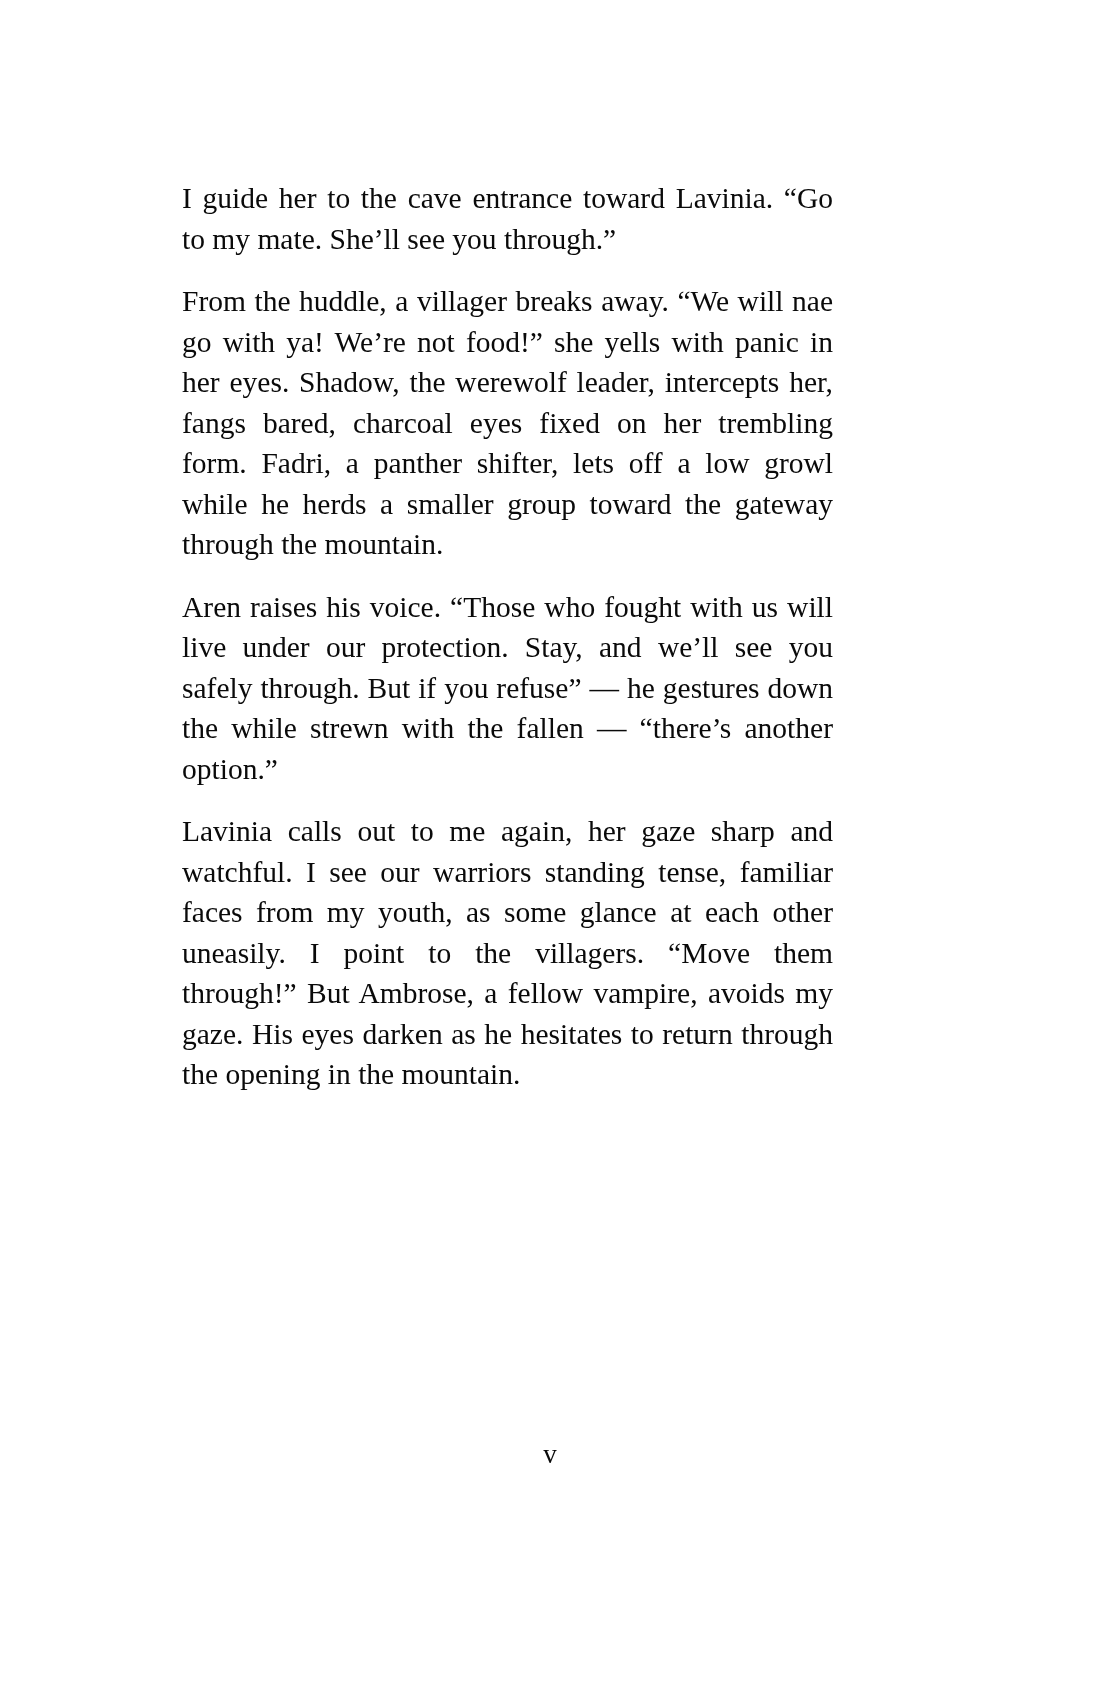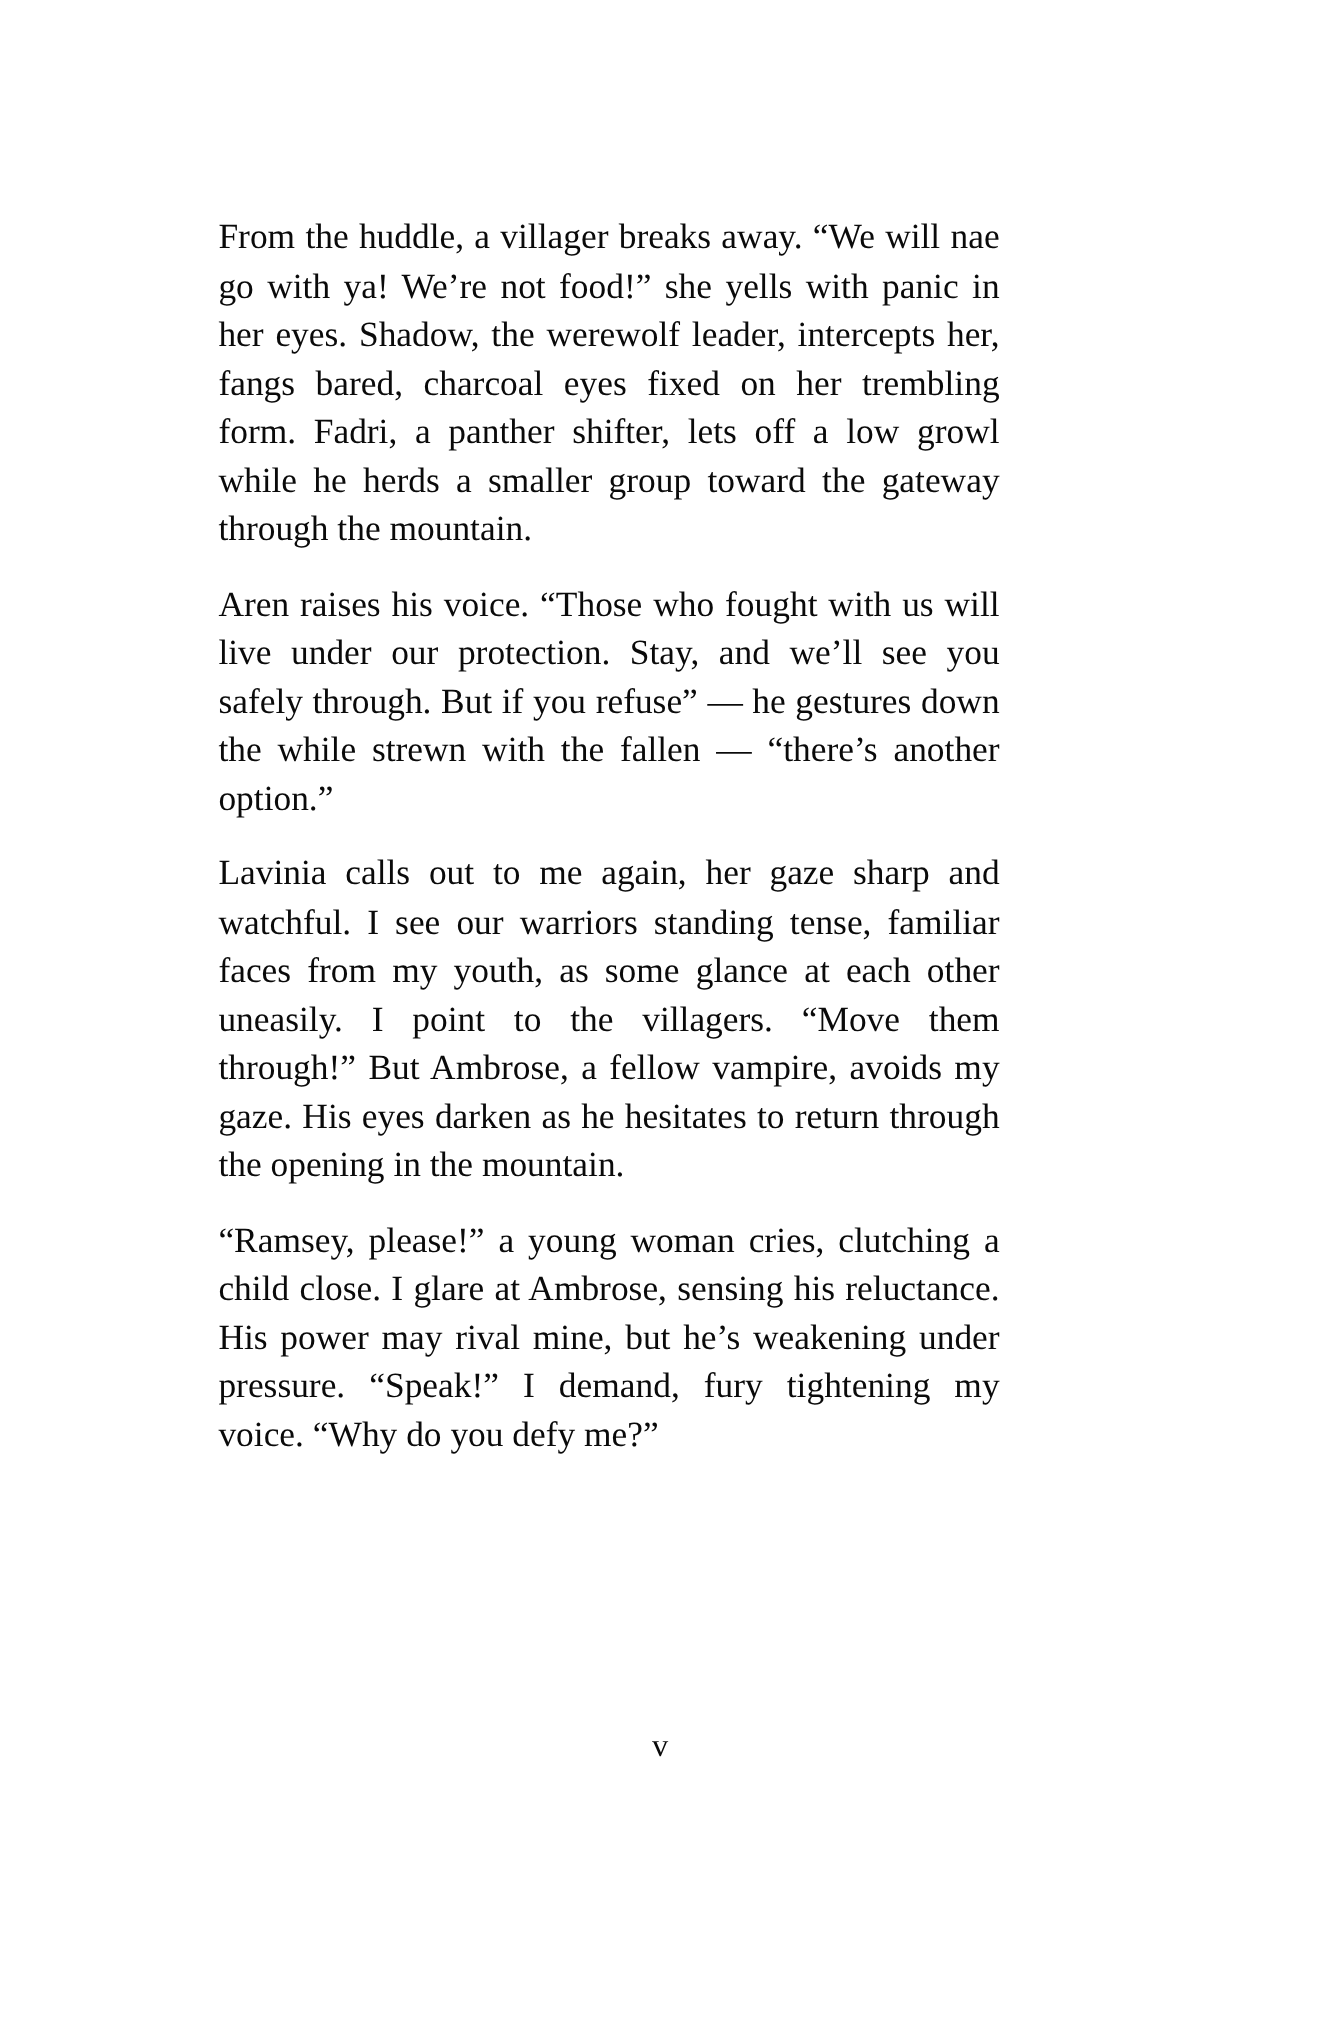--- a/index.html
+++ b/index.html
@@ -52,21 +52,21 @@
     line-height: 32px;
     color: #0a0a0a;
   }
 </style>
 </head>
 <body>
 
 <div class="page">
 
   <div class="text-block">
+    <p class="para">I guide her to the cave entrance toward Lavinia. “Go to my mate. She’ll see you through.”</p>
     <p class="para">From the huddle, a villager breaks away. “We will nae go with ya! We’re not food!” she yells with panic in her eyes. Shadow, the werewolf leader, intercepts her, fangs bared, charcoal eyes fixed on her trembling form. Fadri, a panther shifter, lets off a low growl while he herds a smaller group toward the gateway through the mountain.</p>
     <p class="para">Aren raises his voice. “Those who fought with us will live under our protection. Stay, and we’ll see you safely through. But if you refuse” — he gestures down the while strewn with the fallen — “there’s another option.”</p>
     <p class="para">Lavinia calls out to me again, her gaze sharp and watchful. I see our warriors standing tense, familiar faces from my youth, as some glance at each other uneasily. I point to the villagers. “Move them through!” But Ambrose, a fellow vampire, avoids my gaze. His eyes darken as he hesitates to return through the opening in the mountain.</p>
-    <p class="para">“Ramsey, please!” a young woman cries, clutching a child close. I glare at Ambrose, sensing his reluctance. His power may rival mine, but he’s weakening under pressure. “Speak!” I demand, fury tightening my voice. “Why do you defy me?”</p>
   </div>
 
   <div class="folio">v</div>
 
 </div>
 
 </body></html>

